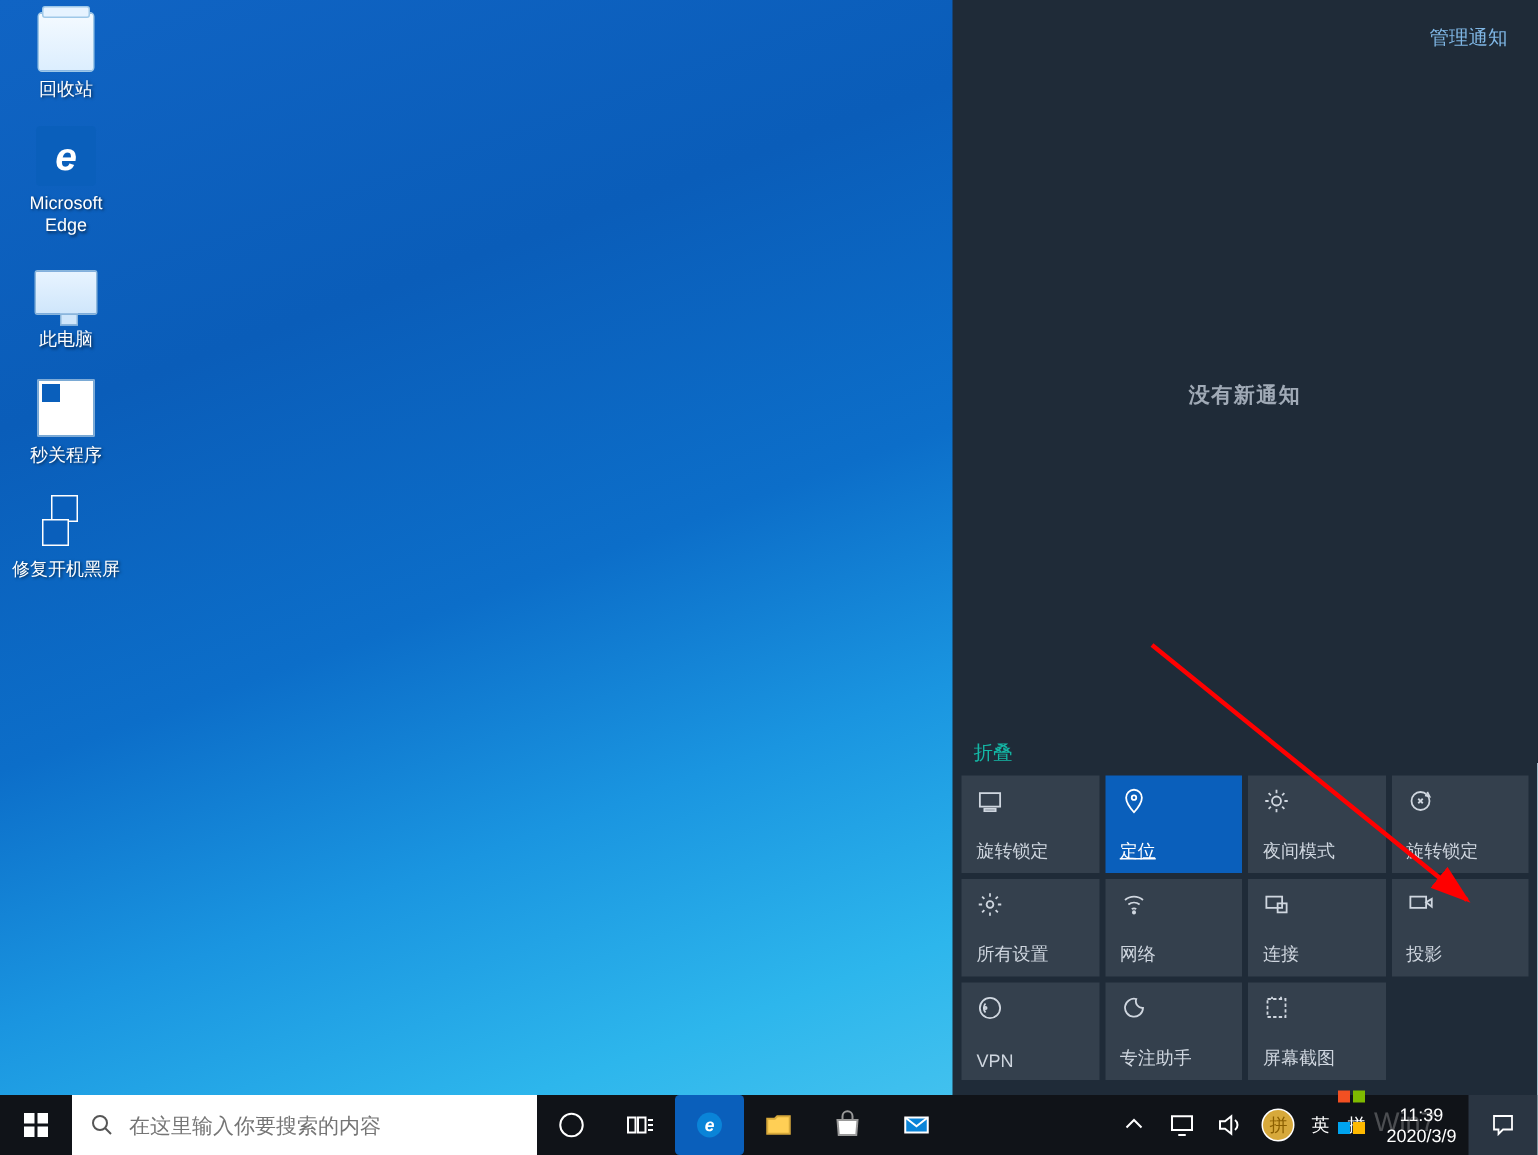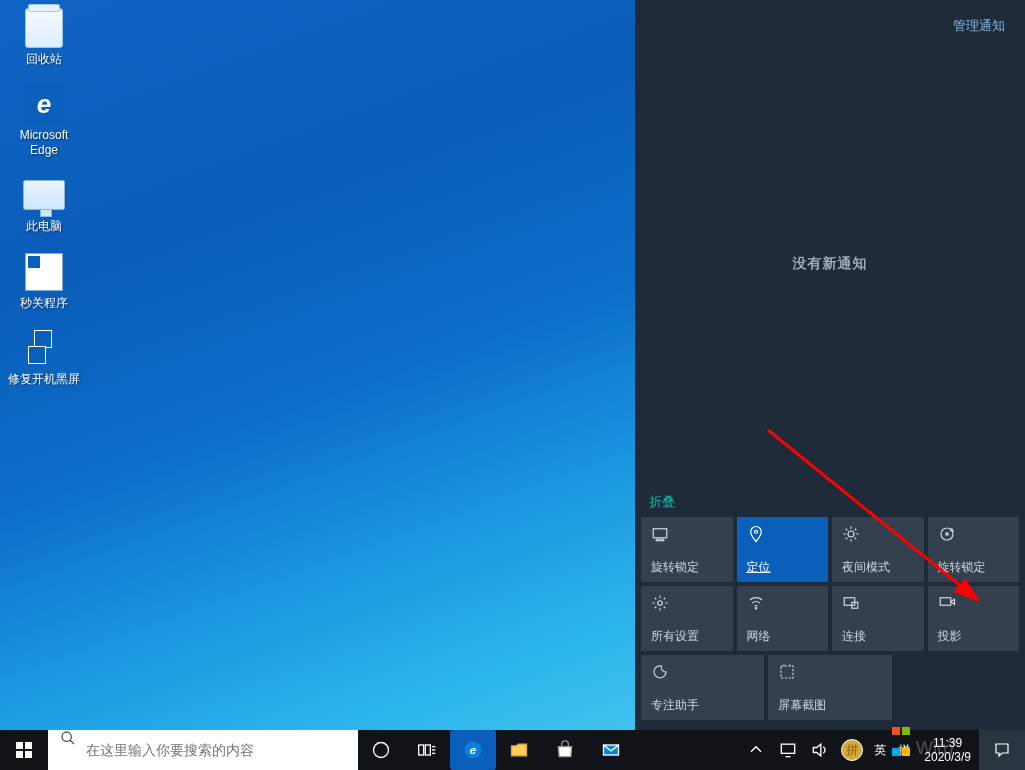--- a/index.html
+++ b/index.html
@@ -51,21 +51,21 @@
   .tile.on .tlbl { color:#fff;text-decoration:underline; }
   .tile.empty { background:transparent; cursor:default; }
 
   
   .arrow { position:absolute; pointer-events:none; }
 
   
   .tb { position:absolute; left:0; right:0; bottom:0; height:40px; background:#101318; display:flex; align-items:center; }
   .tb-start { width:48px; height:40px; display:flex; align-items:center; justify-content:center; cursor:pointer; }
   .tb-start svg { width:16px; height:16px; fill:#fff; }
-  .tb-search { flex:0 0 310px; height:40px; background:#fff; display:flex; padding:0 12px; }
+  .tb-search { flex:0 0 310px; height:40px; background:#fff; display:flex; align-items:center; padding:0 12px; }
   .tb-search svg { width:16px; height:16px; stroke:#555; fill:none; stroke-width:2; }
   .tb-search input { flex:1; border:none; outline:none; font-size:14px; margin-left:10px; color:#555; background:transparent; }
   .tb-icons { display:flex; align-items:center; height:40px; }
   .tb-btn { width:46px; height:40px; display:flex; align-items:center; justify-content:center; cursor:pointer; }
   .tb-btn svg { width:20px; height:20px; stroke:#fff; fill:none; stroke-width:1.6; }
   .tb-btn.edge svg { stroke:none; }
   .tb-spacer { flex:1; }
   .tray { display:flex; align-items:center; height:40px; color:#fff; font-size:12px; }
   .tray .tb-btn { width:32px; }
   .ime { width:22px; height:22px; background:#d7a93b; border-radius:50%; display:flex; align-items:center; justify-content:center; font-size:12px; color:#8b5f00; border:1px solid #fff; }
@@ -195,20 +195,28 @@
           <div class="ticon"><svg viewBox="0 0 24 24">
               <rect x="3" y="5" width="14" height="10"></rect>
               <path d="M17 10 L22 7 L22 14 Z"></path>
             </svg></div>
           <div class="tlbl">投影</div>
         </div>
       </div>
       <div class="ac-row">
         <div class="tile">
           <div class="ticon"><svg viewBox="0 0 24 24">
+              <circle cx="12" cy="12" r="9"></circle>
+              <path d="M8 16 A6 6 0 0 1 8 8"></path>
+              <circle cx="8" cy="12" r="1"></circle>
+            </svg></div>
+          <div class="tlbl">VPN</div>
+        </div>
+        <div class="tile">
+          <div class="ticon"><svg viewBox="0 0 24 24">
               <path d="M14 4 A8 8 0 1 0 20 12 A6 6 0 0 1 14 4 Z"></path>
             </svg></div>
           <div class="tlbl">专注助手</div>
         </div>
         <div class="tile">
           <div class="ticon"><svg viewBox="0 0 24 24">
               <rect x="4" y="4" width="16" height="16" stroke-dasharray="3 2"></rect>
               <path d="M8 4 L8 2 M16 4 L16 2"></path>
             </svg></div>
           <div class="tlbl">屏幕截图</div>

